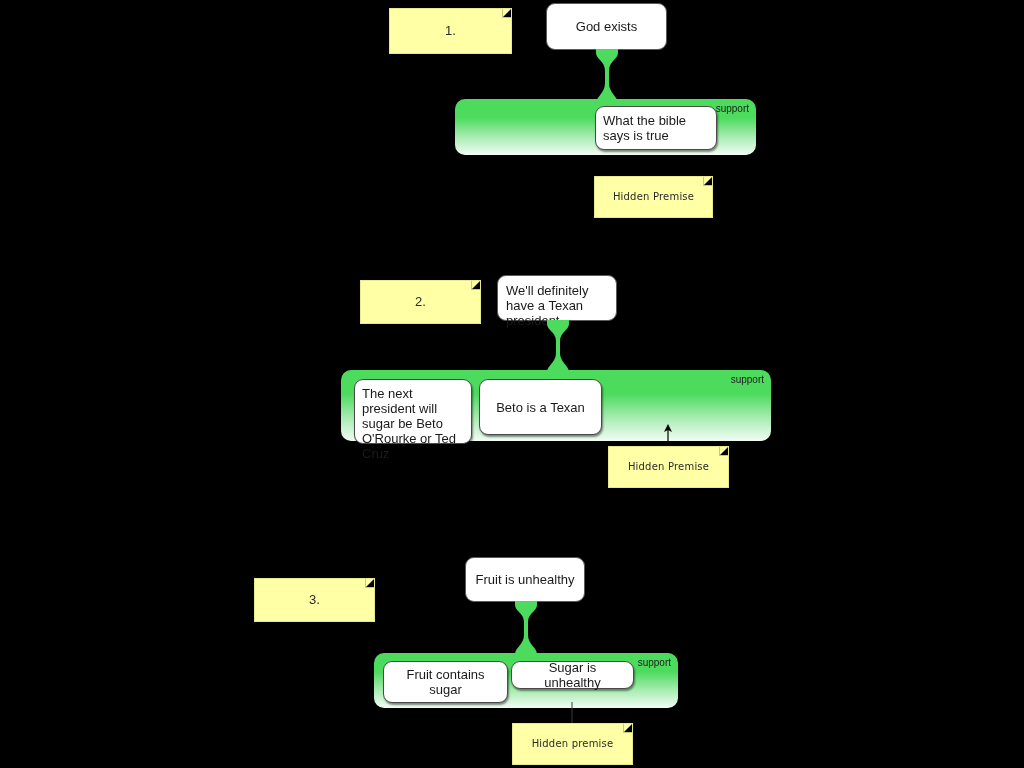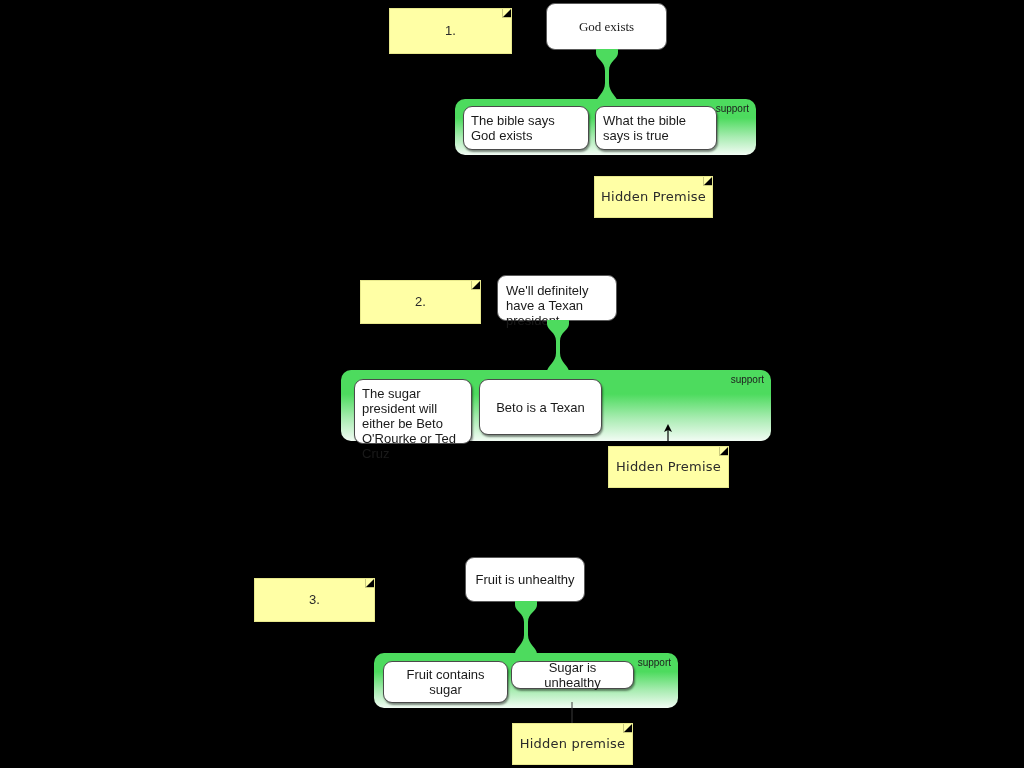--- a/index.html
+++ b/index.html
@@ -47,21 +47,21 @@
     top: 0;
     left: 0;
     width: 0;
     height: 0;
     border-left: 8px solid #ffffa5;
     border-bottom: 8px solid transparent;
   }
   .sticky-num { font-size: 13px; }
   .sticky-hp {
     font-family: "DejaVu Sans", sans-serif;
-    font-size: 13px;
+    font-size: 10px;
     letter-spacing: .2px;
   }
 
   
   .claim {
     position: absolute;
     background: #ffffff;
     border: 1px solid #5a5a5a;
     border-radius: 9px;
     box-sizing: border-box;
@@ -132,33 +132,30 @@
 </head>
 <body>
 
 <div id="canvas">
 
   <div class="sticky sticky-num" style="left:389px; top:8px; width:123px; height:46px;">
     <span>1.</span>
     <span class="fold"></span>
   </div>
 
-  <div class="claim" style="left:546px; top:3px; width:121px; height:47px;font-family:Liberation Serif, serif;">
+  <div class="claim" style="left:546px; top:3px; width:121px; height:47px;">
     <span>God exists</span>
   </div>
 
   <svg class="bowtie" style="left:594px; top:49px; width:26px; height:56px;" viewBox="0 0 26 56">
     <path d="M2,0 L24,0 L24,4 C24,10 15,12 15,22 L15,34 C15,44 24,48 24,54 L24,56 L2,56 L2,54 C2,48 11,44 11,34 L11,22 C11,12 2,10 2,4 Z" fill="#4ddb5e"></path>
   </svg>
 
   <div class="support" style="left:455px; top:99px; width:301px; height:56px;">
     <span class="support-label">support</span>
-    <div class="prem multiline" style="left:8px; top:7px; width:126px; height:44px;">
-      <span>The bible says God exists</span>
-    </div>
     <div class="prem multiline" style="left:140px; top:7px; width:122px; height:44px;">
       <span>What the bible says is true</span>
     </div>
   </div>
 
   <div class="sticky sticky-hp" style="left:594px; top:176px; width:119px; height:42px;">
     <span>Hidden Premise</span>
     <span class="fold"></span>
   </div>
 
@@ -171,21 +168,21 @@
     <span>We'll definitely have a Texan president</span>
   </div>
 
   <svg class="bowtie" style="left:545px; top:320px; width:26px; height:54px;" viewBox="0 0 26 54">
     <path d="M2,0 L24,0 L24,4 C24,10 15,12 15,21 L15,33 C15,42 24,46 24,52 L24,54 L2,54 L2,52 C2,46 11,42 11,33 L11,21 C11,12 2,10 2,4 Z" fill="#4ddb5e"></path>
   </svg>
 
   <div class="support" style="left:341px; top:370px; width:430px; height:71px;">
     <span class="support-label">support</span>
     <div class="prem multiline" style="left:13px; top:9px; width:118px; height:65px;">
-      <span>The sugar president will either be Beto O'Rourke or Ted Cruz</span>
+      <span>The next president will sugar be Beto O'Rourke or Ted Cruz</span>
     </div>
     <div class="prem" style="left:138px; top:9px; width:123px; height:56px;">
       <span>Beto is a Texan</span>
     </div>
   </div>
 
   <svg class="thin-line" style="left:660px; top:424px; width:16px; height:26px;" viewBox="0 0 16 26">
     <line x1="8" y1="26" x2="8" y2="4" stroke="#000000" stroke-width="1.2"></line>
     <path d="M8,0 L12,8 L8,6 L4,8 Z" fill="#000000"></path>
   </svg>

